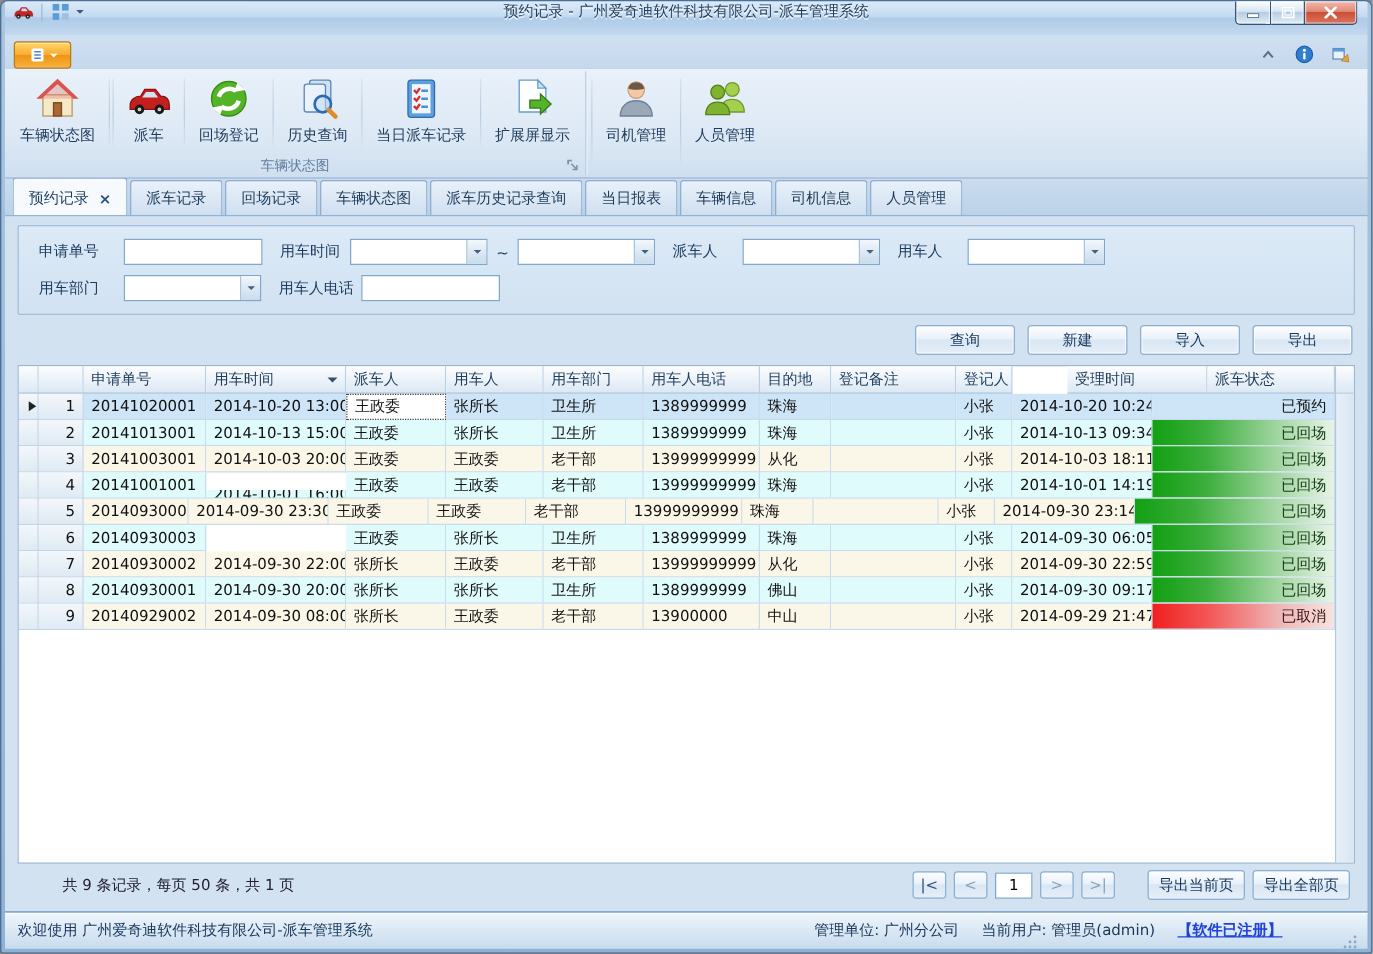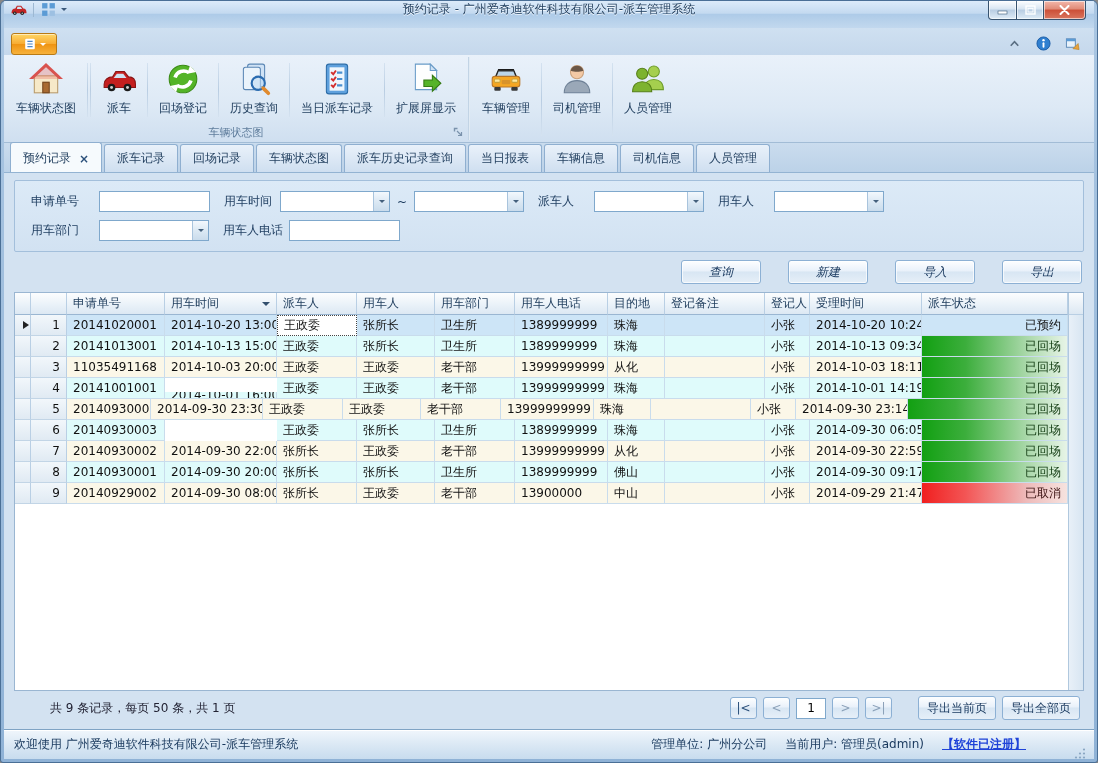--- a/index.html
+++ b/index.html
@@ -76,21 +76,21 @@
   .filter-row{display:flex;align-items:center;height:23px;margin-bottom:6px;}
   .filter-row:last-child{margin-bottom:0;}
   .f-label{color:#1c3b5e;white-space:nowrap;}
   .f-text,.f-combo{height:21px;background:#fff;border:1px solid #7fa8cc;display:flex;align-items:stretch;}
   .f-text input{border:none;outline:none;width:100%;height:100%;font:inherit;padding:0 3px;background:transparent;}
   .combo-btn{width:16px;margin-left:auto;border-left:1px solid #a9c4dd;display:flex;align-items:center;justify-content:center;
     background:linear-gradient(#f3f8fd,#dce9f4 50%,#cadcec);}
   .combo-caret{width:0;height:0;border:3.5px solid transparent;border-top-color:#44607c;margin-top:3px;}
   .tilde{margin:0 7px;color:#1c3b5e;}
 
-  .actions-row{display:flex;justify-content:flex-end;gap:27px;margin:8px 2px 8px 0;font-style:italic;}
+  .actions-row{display:flex;justify-content:flex-end;gap:10px;margin:8px 2px 8px 0;}
   .btn{min-width:80px;height:24px;display:inline-flex;align-items:center;justify-content:center;
     border:1px solid #8cb0d4;border-radius:3px;color:#16365c;
     background:linear-gradient(#fdfeff,#e9f1fa 45%,#d8e6f3 50%,#e6eff8);
     box-shadow:inset 0 0 0 1px rgba(255,255,255,.7);}
 
   
   .grid{flex:1;display:flex;border:1px solid #9ab6d2;background:#fff;overflow:hidden;}
   .grid-main{flex:1;display:flex;flex-direction:column;overflow:hidden;}
   .grid-header{display:flex;height:22px;flex:none;}
   .h-cell{display:flex;align-items:center;padding:0 6px;color:#1e3c5c;white-space:nowrap;overflow:hidden;
@@ -306,35 +306,20 @@
             <svg viewBox="0 0 11 11">
               <path d="M1.5 4.5v-3h3" stroke="#7a92ac" stroke-width="1.4" fill="none"></path>
               <path d="M4 4l4.5 4.5M8.5 5v3.5H5" stroke="#7a92ac" stroke-width="1.2" fill="none"></path>
             </svg>
           </span>
         </div>
       </div>
       <div class="group-sep"></div>
       <div class="ribbon-group">
         <div class="ribbon-btns">
-          <div class="ribbon-btn">
-            <span class="icn">
-              <svg viewBox="0 0 32 32">
-                <path d="M6 14l3-7h14l3 7z" fill="#2e2e2e" stroke="#1a1a1a"></path>
-                <path d="M9 9h14l2 5H7z" fill="#bcd6ea"></path>
-                <rect x="3" y="13.5" width="26" height="10" rx="2.5" fill="#f5a623" stroke="#b8772a"></rect>
-                <rect x="5" y="16" width="5.5" height="3.2" rx="1" fill="#ffe9a0" stroke="#caa23a"></rect>
-                <rect x="21.5" y="16" width="5.5" height="3.2" rx="1" fill="#ffe9a0" stroke="#caa23a"></rect>
-                <rect x="12" y="17" width="8" height="4" rx="1" fill="#d8922a"></rect>
-                <rect x="5" y="23.5" width="6" height="3.5" rx="1" fill="#3a3a3a"></rect>
-                <rect x="21" y="23.5" width="6" height="3.5" rx="1" fill="#3a3a3a"></rect>
-              </svg>
-            </span>
-            <div class="ribbon-btn-label">车辆管理</div>
-          </div>
           <div class="btn-sep"></div>
           <div class="ribbon-btn">
             <span class="icn">
               <svg viewBox="0 0 32 32">
                 <path d="M4 29c0-7.5 5.2-11.5 12-11.5S28 21.5 28 29z" fill="#9aa8b8" stroke="#6e8096"></path>
                 <circle cx="16" cy="9.5" r="6.2" fill="#f3c9a5" stroke="#caa27e"></circle>
                 <path d="M10 8.2a6.2 6.2 0 0 1 12 0c-2 .8-4 1-6 1s-4-.2-6-1z" fill="#6b5747"></path>
               </svg>
             </span>
             <div class="ribbon-btn-label">司机管理</div>
@@ -477,21 +462,21 @@
             </div>
             <div class="h-cell" style="width: 57px; flex: 0 0 auto;">
               <span>目的地</span>
             </div>
             <div class="h-cell" style="width: 100px; flex: 0 0 auto;">
               <span>登记备注</span>
             </div>
             <div class="h-cell" style="width: 45px; flex: 0 0 auto;">
               <span>登记人</span>
             </div>
-            <div class="h-cell" style="width: 112px; flex: 0 0 auto;">
+            <div class="h-cell" style="width: 112px; flex: 0 0 auto; margin-left: 44px;">
               <span>受理时间</span>
             </div>
             <div class="h-cell" style="flex: 1 1 0%;">
               <span>派车状态</span>
             </div>
           </div>
         <div class="grid-body" id="grid-body">
             <div class="grid-row row-selected">
               <div class="cell rowhead" style="width: 16px; flex: 0 0 auto;">
                 <span class="ind-arrow"></span>
@@ -520,21 +505,21 @@
               <div class="cell" style="width: 93px; flex: 0 0 auto;">1389999999</div>
               <div class="cell" style="width: 57px; flex: 0 0 auto;">珠海</div>
               <div class="cell" style="width: 100px; flex: 0 0 auto;"></div>
               <div class="cell" style="width: 45px; flex: 0 0 auto;">小张</div>
               <div class="cell" style="width: 112px; flex: 0 0 auto;">2014-10-13 09:34</div>
               <div class="cell al-r status-returned" style="flex: 1 1 0%;">已回场</div>
             </div>
             <div class="grid-row row-cream">
               <div class="cell rowhead" style="width: 16px; flex: 0 0 auto;"></div>
               <div class="cell rowhead al-r" style="width: 36px; flex: 0 0 auto;">3</div>
-              <div class="cell" style="width: 98px; flex: 0 0 auto;">11035491168</div>
+              <div class="cell" style="width: 98px; flex: 0 0 auto;">20141003001</div>
               <div class="cell" style="width: 112px; flex: 0 0 auto;">2014-10-03 20:00</div>
               <div class="cell" style="width: 80px; flex: 0 0 auto;">王政委</div>
               <div class="cell" style="width: 78px; flex: 0 0 auto;">王政委</div>
               <div class="cell" style="width: 80px; flex: 0 0 auto;">老干部</div>
               <div class="cell" style="width: 93px; flex: 0 0 auto;">13999999999</div>
               <div class="cell" style="width: 57px; flex: 0 0 auto;">从化</div>
               <div class="cell" style="width: 100px; flex: 0 0 auto;"></div>
               <div class="cell" style="width: 45px; flex: 0 0 auto;">小张</div>
               <div class="cell" style="width: 112px; flex: 0 0 auto;">2014-10-03 18:11</div>
               <div class="cell al-r status-returned" style="flex: 1 1 0%;">已回场</div>

